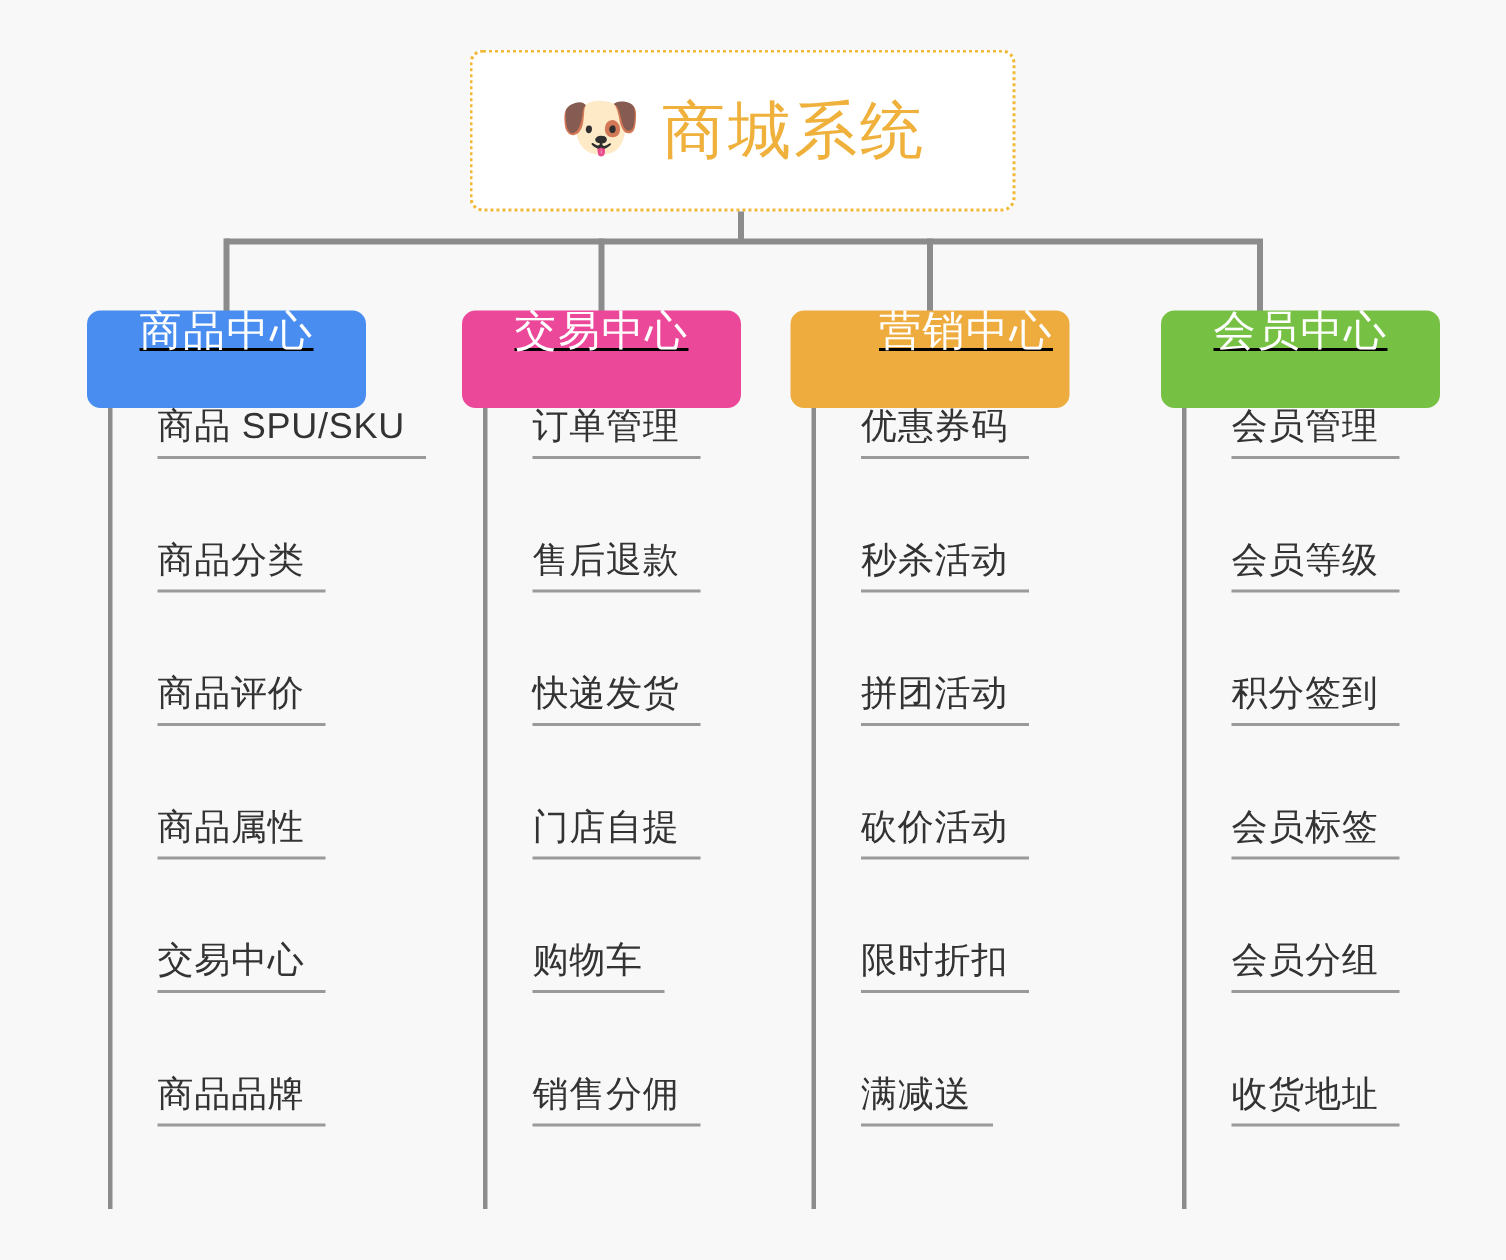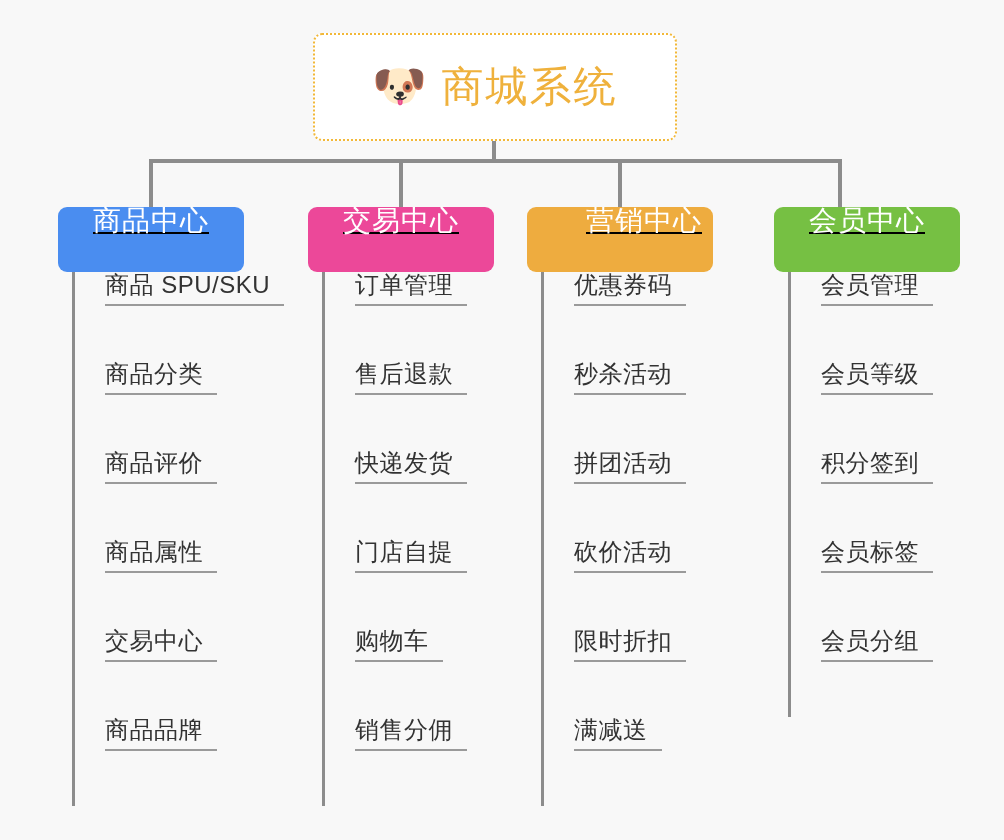--- a/index.html
+++ b/index.html
@@ -232,17 +232,20 @@
           </div>
           <div class="leaf-item">
             <div class="leaf-underline"><span class="leaf-label">积分签到</span></div>
           </div>
           <div class="leaf-item">
             <div class="leaf-underline"><span class="leaf-label">会员标签</span></div>
           </div>
           <div class="leaf-item">
             <div class="leaf-underline"><span class="leaf-label">会员分组</span></div>
           </div>
+          <div class="leaf-item">
+            <div class="leaf-underline"><span class="leaf-label">收货地址</span></div>
+          </div>
         </div>
       </div>
     </div>
 
 </div>
 
 </body></html>

